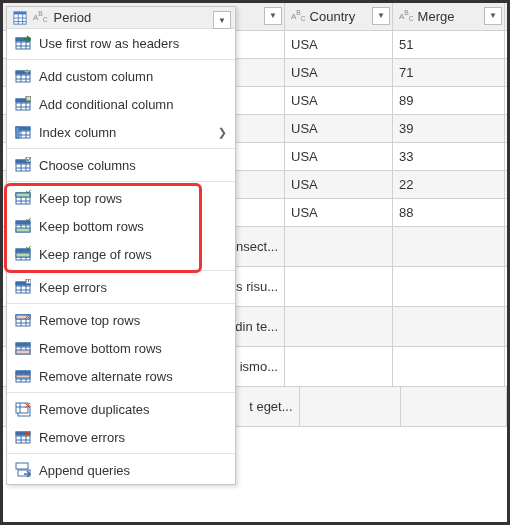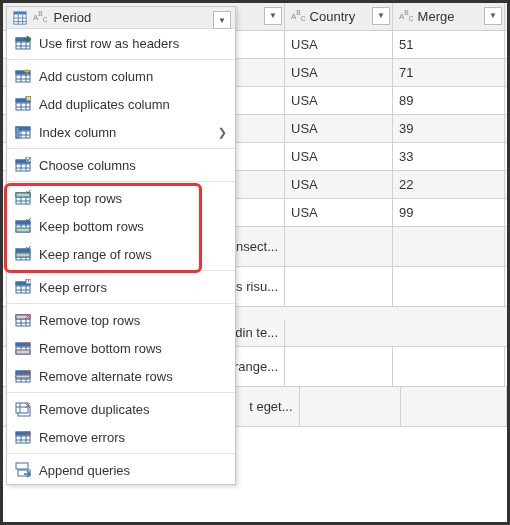--- a/index.html
+++ b/index.html
@@ -198,46 +198,46 @@
           <span style="margin-left: auto;"></span>
         </div>
         <div class="cell col-country">USA</div>
         <div class="cell col-units">22</div>
       </div>
       <div class="grid-row">
         <div class="cell col-period">
           <span style="margin-left: auto;"></span>
         </div>
         <div class="cell col-country">USA</div>
-        <div class="cell col-units">99</div>
+        <div class="cell col-units">88</div>
       </div>
       <div class="grid-row alt" style="height: 40px;">
         <div class="cell col-period">
           <span style="margin-left: auto;">consect...</span>
         </div>
         <div class="cell col-country"></div>
         <div class="cell col-units"></div>
       </div>
       <div class="grid-row" style="height: 40px;">
         <div class="cell col-period">
           <span style="margin-left: auto;">us risu...</span>
         </div>
         <div class="cell col-country"></div>
         <div class="cell col-units"></div>
       </div>
-      <div class="grid-row alt" style="height: 40px; align-items: flex-end;">
+      <div class="grid-row alt" style="height: 40px;">
         <div class="cell col-period">
           <span style="margin-left: auto;">din te...</span>
         </div>
         <div class="cell col-country"></div>
         <div class="cell col-units"></div>
       </div>
       <div class="grid-row" style="height: 40px;">
         <div class="cell col-period">
-          <span style="margin-left: auto;">range...</span>
+          <span style="margin-left: auto;">ismo...</span>
         </div>
         <div class="cell col-country"></div>
         <div class="cell col-units"></div>
       </div>
       <div class="grid-row alt" style="height: 40px; padding-left: 32px;">
         <div class="cell col-period">
           <span style="margin-left: auto;">t eget...</span>
         </div>
         <div class="cell col-country"></div>
         <div class="cell col-units"></div>
@@ -305,21 +305,21 @@
               <rect x="1" y="3" width="14" height="11" fill="#fff" stroke="#3f6fa8"></rect>
               <line x1="1" y1="7" x2="15" y2="7" stroke="#3f6fa8"></line>
               <line x1="1" y1="11" x2="15" y2="11" stroke="#3f6fa8"></line>
               <line x1="6" y1="3" x2="6" y2="14" stroke="#3f6fa8"></line>
               <line x1="11" y1="3" x2="11" y2="14" stroke="#3f6fa8"></line>
               <rect x="1" y="3" width="14" height="3" fill="#3f6fa8" stroke="#3f6fa8"></rect>
               <rect x="11" y="0" width="5" height="5" fill="#f7d96b" stroke="#3f6fa8"></rect>
             </g>
           </svg>
         </span>
-        <span>Add duplicates column</span>
+        <span>Add conditional column</span>
       </div>
       <div class="menu-item">
         <span class="ico">
           <svg viewBox="0 0 16 16" width="16" height="16">
             <g>
               <rect x="1" y="3" width="14" height="11" fill="#fff" stroke="#3f6fa8"></rect>
               <line x1="1" y1="7" x2="15" y2="7" stroke="#3f6fa8"></line>
               <line x1="1" y1="11" x2="15" y2="11" stroke="#3f6fa8"></line>
               <line x1="6" y1="3" x2="6" y2="14" stroke="#3f6fa8"></line>
               <line x1="11" y1="3" x2="11" y2="14" stroke="#3f6fa8"></line>

